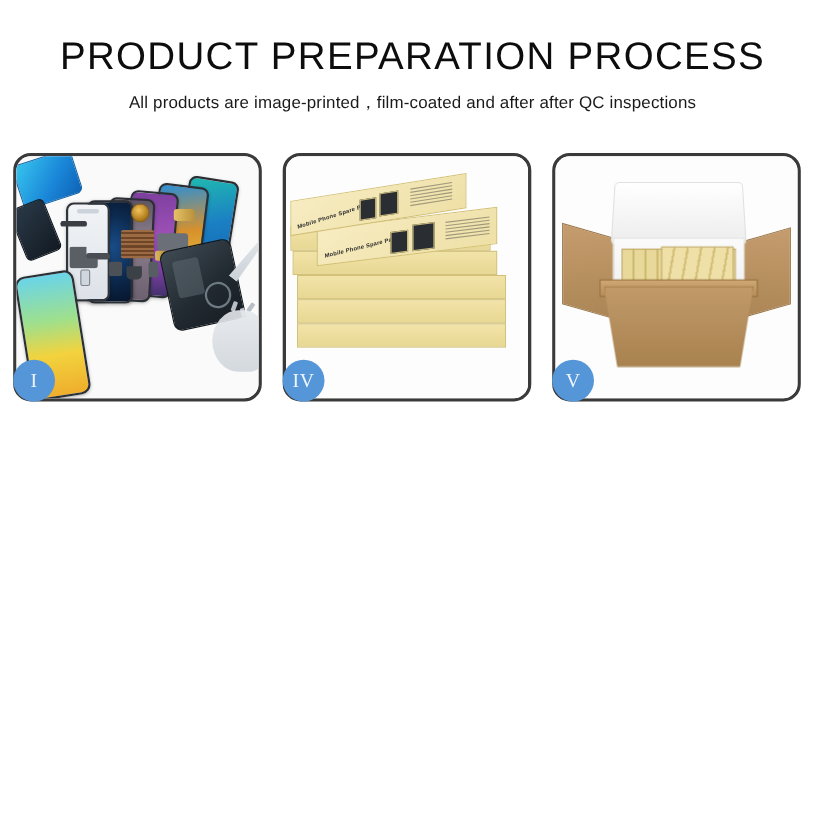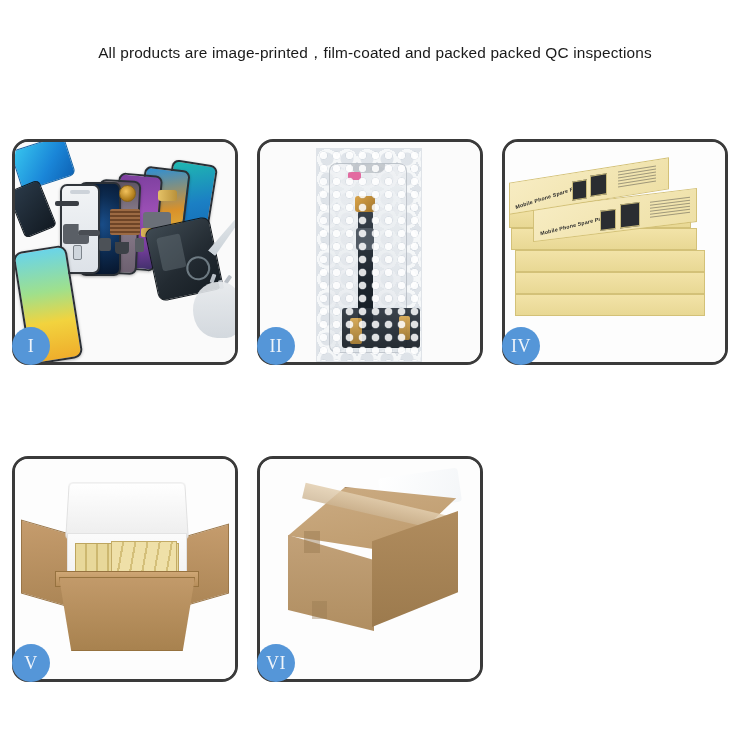--- a/index.html
+++ b/index.html
@@ -289,21 +289,22 @@
   .c-wrap { position:absolute; left:120px; top:14px; width:80px; height:34px;
     background: linear-gradient(120deg,rgba(255,255,255,.9),rgba(236,240,244,.55));
     transform: rotate(-8deg); border-radius:3px; }
 </style>
 </head>
 <body>
 
 <div class="page">
 
   <div class="header">
-    <div class="subtitle">All products are image-printed，film-coated and packed packed QC inspections</div>
+    <div class="title">PRODUCT PREPARATION PROCESS</div>
+    <div class="subtitle">All products are image-printed，film-coated and after after QC inspections</div>
   </div>
 
   <div class="grid">
 
     <div class="panel">
       <div class="panel-inner p1">
         <div class="scene">
           <div class="ph ph-fan1"></div>
           <div class="ph ph-fan2"></div>
           <div class="ph ph-fan3"></div>
@@ -332,37 +333,20 @@
             <i style="left:0;top:0;transform:rotate(20deg)"></i>
             <i style="left:8px;top:6px;transform:rotate(-15deg)"></i>
             <i style="left:15px;top:1px;transform:rotate(35deg)"></i>
           </div>
           <div class="hand"></div>
         </div>
       </div>
       <div class="badge">I</div>
     </div>
 
-    <div class="panel">
-      <div class="panel-inner p2">
-        <div class="bag">
-          <div class="bag-screen">
-            <div class="bag-notch"></div>
-            <div class="pinktab"></div>
-            <div class="flexcable"></div>
-            <div class="bottomparts">
-              <div class="bp-gold-l"></div>
-              <div class="bp-gold-r"></div>
-            </div>
-          </div>
-          <div class="bubbles"></div>
-        </div>
-      </div>
-      <div class="badge">II</div>
-    </div>
 
 
     <div class="panel">
       <div class="panel-inner p4">
         <div class="stack">
 
           <div class="sbox" style="left:10px;top:152px;width:190px;height:22px;"></div>
           <div class="sbox" style="left:10px;top:130px;width:190px;height:22px;"></div>
           <div class="sbox" style="left:10px;top:108px;width:190px;height:22px;"></div>
           <div class="sbox" style="left:6px;top:86px;width:186px;height:22px;"></div>
@@ -410,27 +394,15 @@
         <div class="styro-lid"></div>
         <div class="styro-body"></div>
         <div class="v-inner"></div>
         <div class="v-inner2"></div>
         <div class="v-rim"></div>
         <div class="v-body"></div>
       </div>
       <div class="badge">V</div>
     </div>
 
-    <div class="panel">
-      <div class="panel-inner p6">
-        <div class="c-wrap"></div>
-        <div class="c-top"></div>
-        <div class="c-tape"></div>
-        <div class="c-left"></div>
-        <div class="c-right"></div>
-        <div class="c-tab1"></div>
-        <div class="c-tab2"></div>
-      </div>
-      <div class="badge">VI</div>
-    </div>
 
   </div>
 </div>
 
 </body></html>

